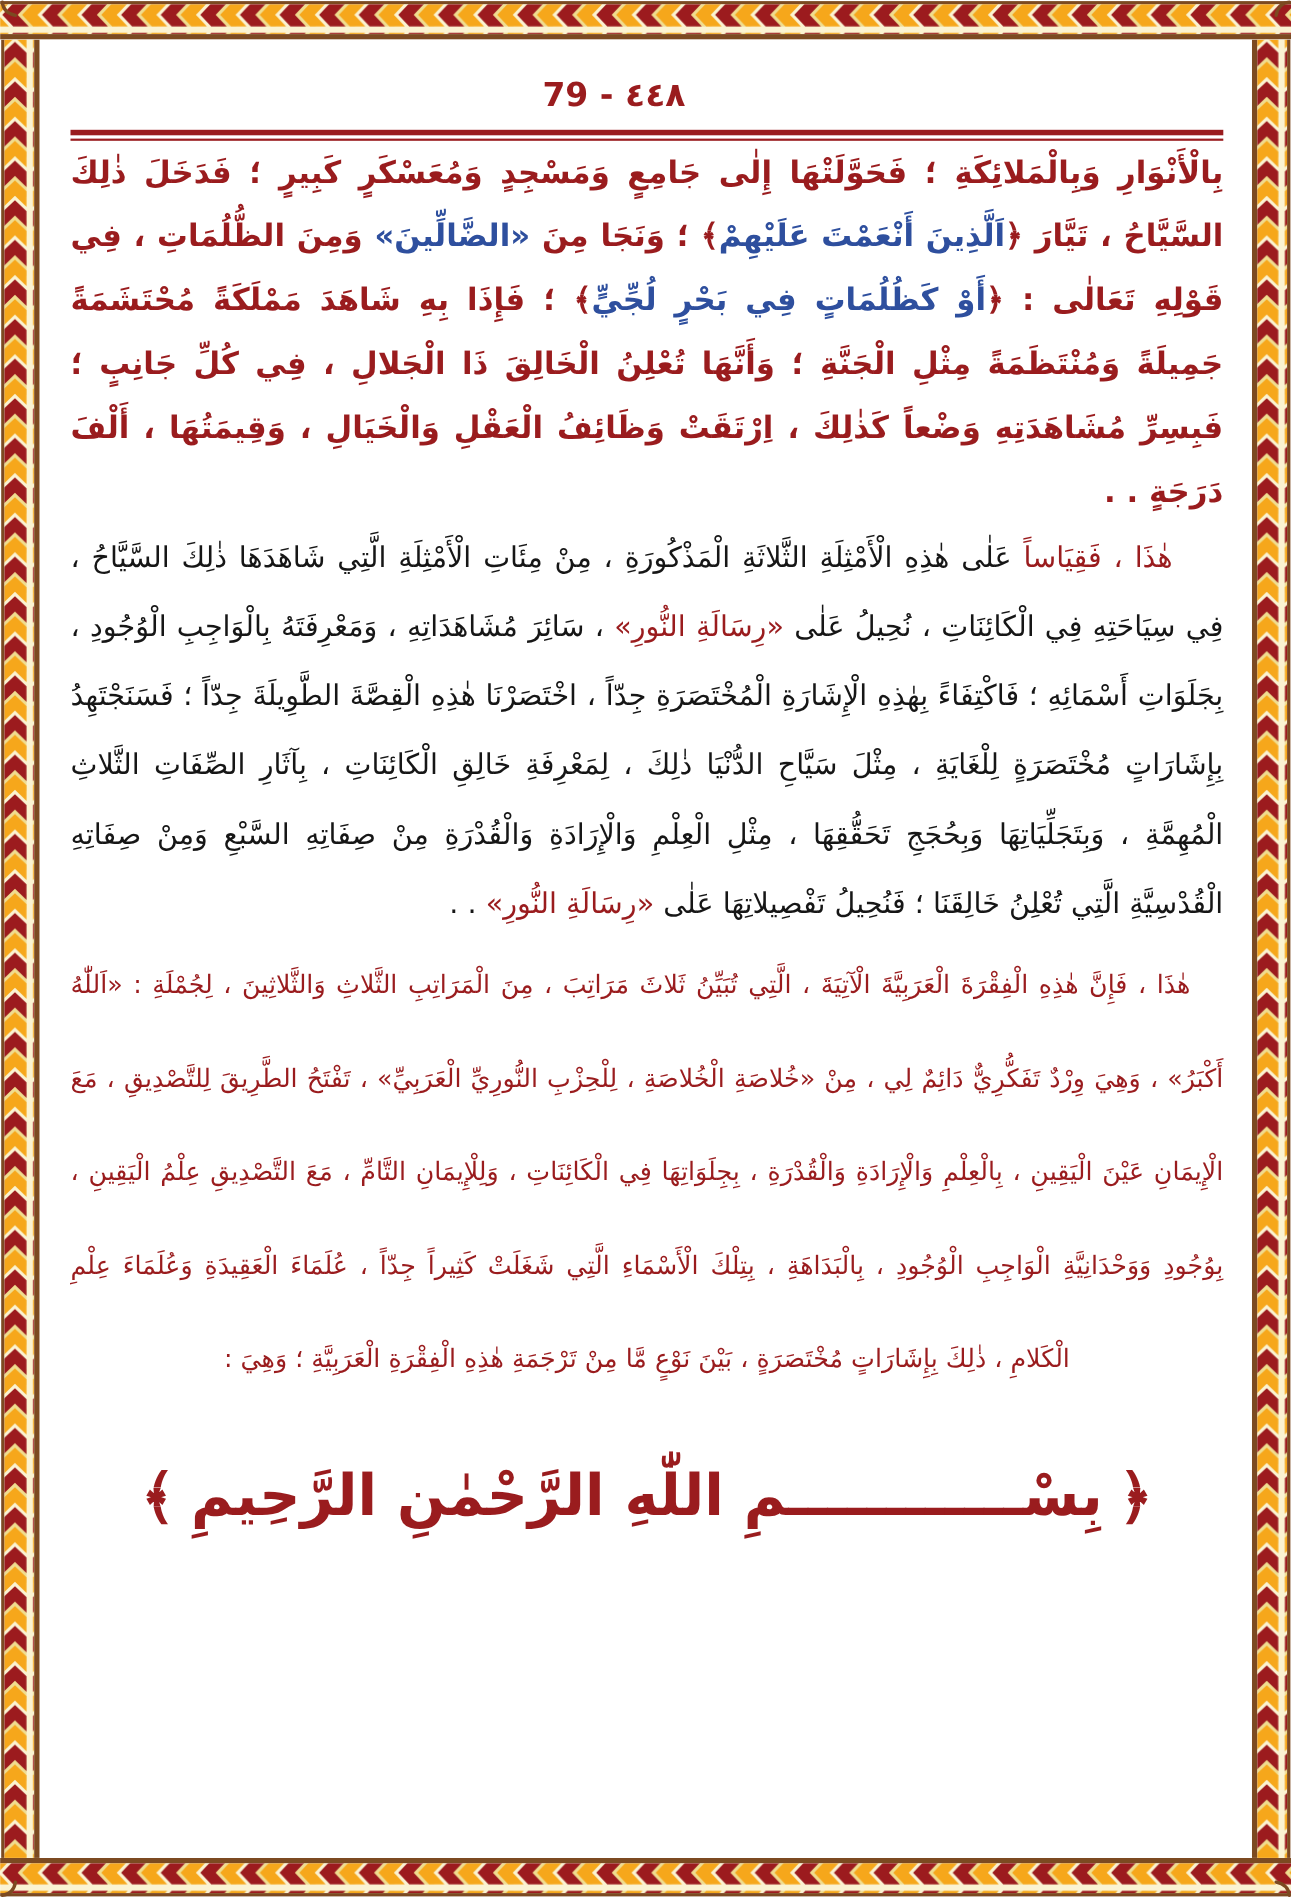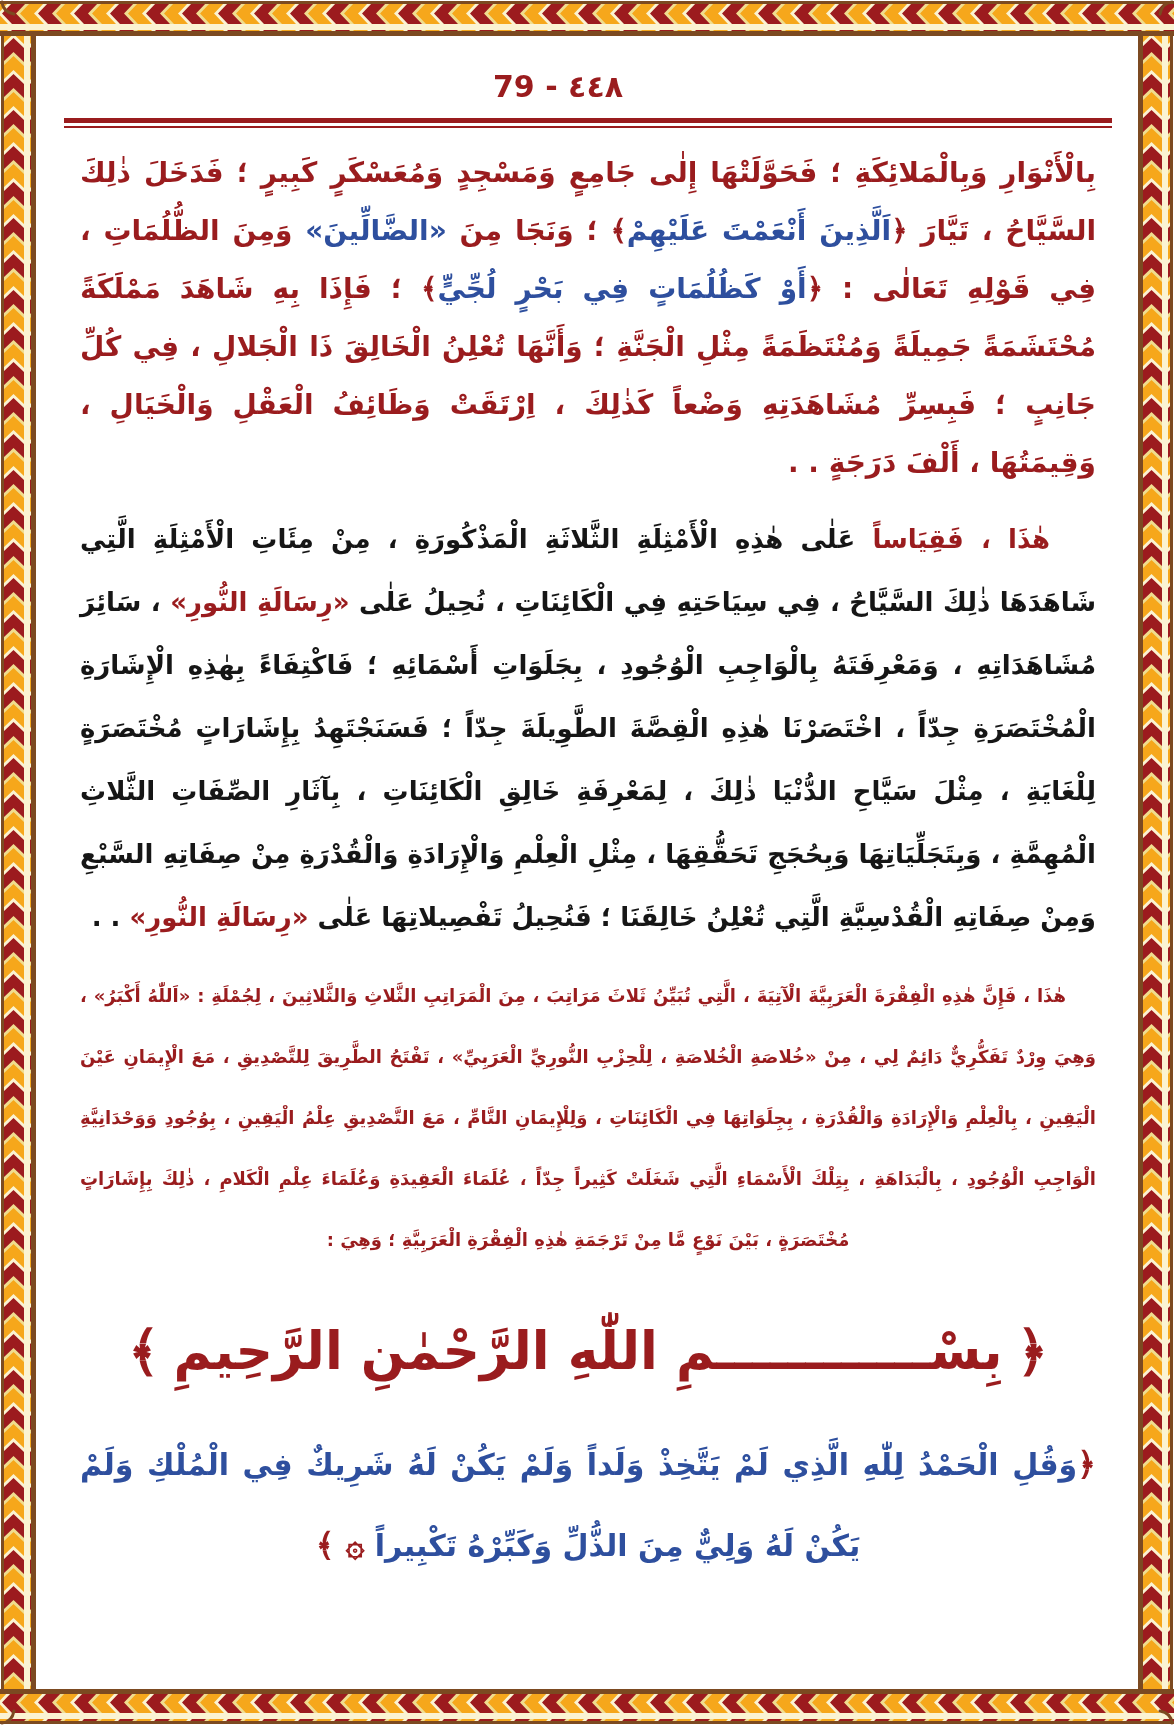--- a/index.html
+++ b/index.html
@@ -44,35 +44,35 @@
     font-weight:bold;font-size:30px;line-height:42px;
     padding-right:60px;
   }
   .header .page-num{letter-spacing:1px;}
   .rule{
     margin-top:10px;
     border-top:5px solid var(--maroon);
     border-bottom:2px solid var(--maroon);
     height:3px;
   }
-  p.para{margin:16px;text-align:justify;}
+  p.para{margin:0;text-align:justify;}
   .p1{
     margin-top:20px;
     font-size:28px;font-weight:bold;line-height:58px;
     color:var(--maroon);
   }
   .p2{
     margin-top:14px;
-    font-size:26px;font-weight:700;line-height:63px;
+    font-size:26px;font-weight:400;line-height:63px;
     color:var(--ink);
     text-indent:46px;
   }
   .p3{
     margin-top:18px;
-    font-size:18px;font-weight:bold;line-height:61px;
+    font-size:23px;font-weight:normal;line-height:85px;
     color:var(--maroon);
     text-indent:30px;
     text-align-last:center;
   }
   .seg{white-space:pre-wrap;}
   .seg-maroon{color:var(--maroon);}
   .seg-ink{color:var(--ink);}
   .seg-blue{color:var(--blue);}
   .seg-bracket{color:var(--maroon);}
   
@@ -176,16 +176,15 @@
     <p class="para p2"><span class="seg seg-maroon">هٰذَا ، فَقِيَاساً</span><span class="seg seg-ink"> عَلٰى هٰذِهِ الْأَمْثِلَةِ الثَّلاثَةِ الْمَذْكُورَةِ ، مِنْ مِئَاتِ الْأَمْثِلَةِ الَّتِي شَاهَدَهَا ذٰلِكَ السَّيَّاحُ ، فِي سِيَاحَتِهِ فِي الْكَائِنَاتِ ، نُحِيلُ عَلٰى </span><span class="seg seg-maroon">«رِسَالَةِ النُّورِ»</span><span class="seg seg-ink"> ، سَائِرَ مُشَاهَدَاتِهِ ، وَمَعْرِفَتَهُ بِالْوَاجِبِ الْوُجُودِ ، بِجَلَوَاتِ أَسْمَائِهِ ؛ فَاكْتِفَاءً بِهٰذِهِ الْإِشَارَةِ الْمُخْتَصَرَةِ جِدّاً ، اخْتَصَرْنَا هٰذِهِ الْقِصَّةَ الطَّوِيلَةَ جِدّاً ؛ فَسَنَجْتَهِدُ بِإِشَارَاتٍ مُخْتَصَرَةٍ لِلْغَايَةِ ، مِثْلَ سَيَّاحِ الدُّنْيَا ذٰلِكَ ، لِمَعْرِفَةِ خَالِقِ الْكَائِنَاتِ ، بِآثَارِ الصِّفَاتِ الثَّلاثِ الْمُهِمَّةِ ، وَبِتَجَلِّيَاتِهَا وَبِحُجَجِ تَحَقُّقِهَا ، مِثْلِ الْعِلْمِ وَالْإِرَادَةِ وَالْقُدْرَةِ مِنْ صِفَاتِهِ السَّبْعِ وَمِنْ صِفَاتِهِ الْقُدْسِيَّةِ الَّتِي تُعْلِنُ خَالِقَنَا ؛ فَنُحِيلُ تَفْصِيلاتِهَا عَلٰى </span><span class="seg seg-maroon">«رِسَالَةِ النُّورِ»</span><span class="seg seg-ink"> . .</span></p>
 
     <p class="para p3"><span class="seg seg-maroon">هٰذَا ، فَإِنَّ هٰذِهِ الْفِقْرَةَ الْعَرَبِيَّةَ الْآتِيَةَ ، الَّتِي تُبَيِّنُ ثَلاثَ مَرَاتِبَ ، مِنَ الْمَرَاتِبِ الثَّلاثِ وَالثَّلاثِينَ ، لِجُمْلَةِ : «اَللّٰهُ أَكْبَرُ» ، وَهِيَ وِرْدٌ تَفَكُّرِيٌّ دَائِمٌ لِي ، مِنْ «خُلاصَةِ الْخُلاصَةِ ، لِلْحِزْبِ النُّورِيِّ الْعَرَبِيِّ» ، تَفْتَحُ الطَّرِيقَ لِلتَّصْدِيقِ ، مَعَ الْإِيمَانِ عَيْنَ الْيَقِينِ ، بِالْعِلْمِ وَالْإِرَادَةِ وَالْقُدْرَةِ ، بِجِلَوَاتِهَا فِي الْكَائِنَاتِ ، وَلِلْإِيمَانِ التَّامِّ ، مَعَ التَّصْدِيقِ عِلْمُ الْيَقِينِ ، بِوُجُودِ وَوَحْدَانِيَّةِ الْوَاجِبِ الْوُجُودِ ، بِالْبَدَاهَةِ ، بِتِلْكَ الْأَسْمَاءِ الَّتِي شَغَلَتْ كَثِيراً جِدّاً ، عُلَمَاءَ الْعَقِيدَةِ وَعُلَمَاءَ عِلْمِ الْكَلامِ ، ذٰلِكَ بِإِشَارَاتٍ مُخْتَصَرَةٍ ، بَيْنَ نَوْعٍ مَّا مِنْ تَرْجَمَةِ هٰذِهِ الْفِقْرَةِ الْعَرَبِيَّةِ ؛ وَهِيَ :</span></p>
 
     <div class="basmala">
       <span class="b-ornate">﴿</span>
       <span class="b-text">بِسْــــــــــــمِ اللّٰهِ الرَّحْمٰنِ الرَّحِيمِ</span>
       <span class="b-ornate">﴾</span>
     </div>
 
-    <p class="para verse"><span class="seg seg-bracket">﴿</span><span class="seg seg-blue">وَقُلِ الْحَمْدُ لِلّٰهِ الَّذِي لَمْ يَتَّخِذْ وَلَداً وَلَمْ يَكُنْ لَهُ شَرِيكٌ فِي الْمُلْكِ وَلَمْ يَكُنْ لَهُ وَلِيٌّ مِنَ الذُّلِّ وَكَبِّرْهُ تَكْبِيراً </span><span class="seg seg-bracket">۞</span><span class="seg seg-bracket"> ﴾</span></p>
 
   </div>
 </div>
 
 </body></html>

